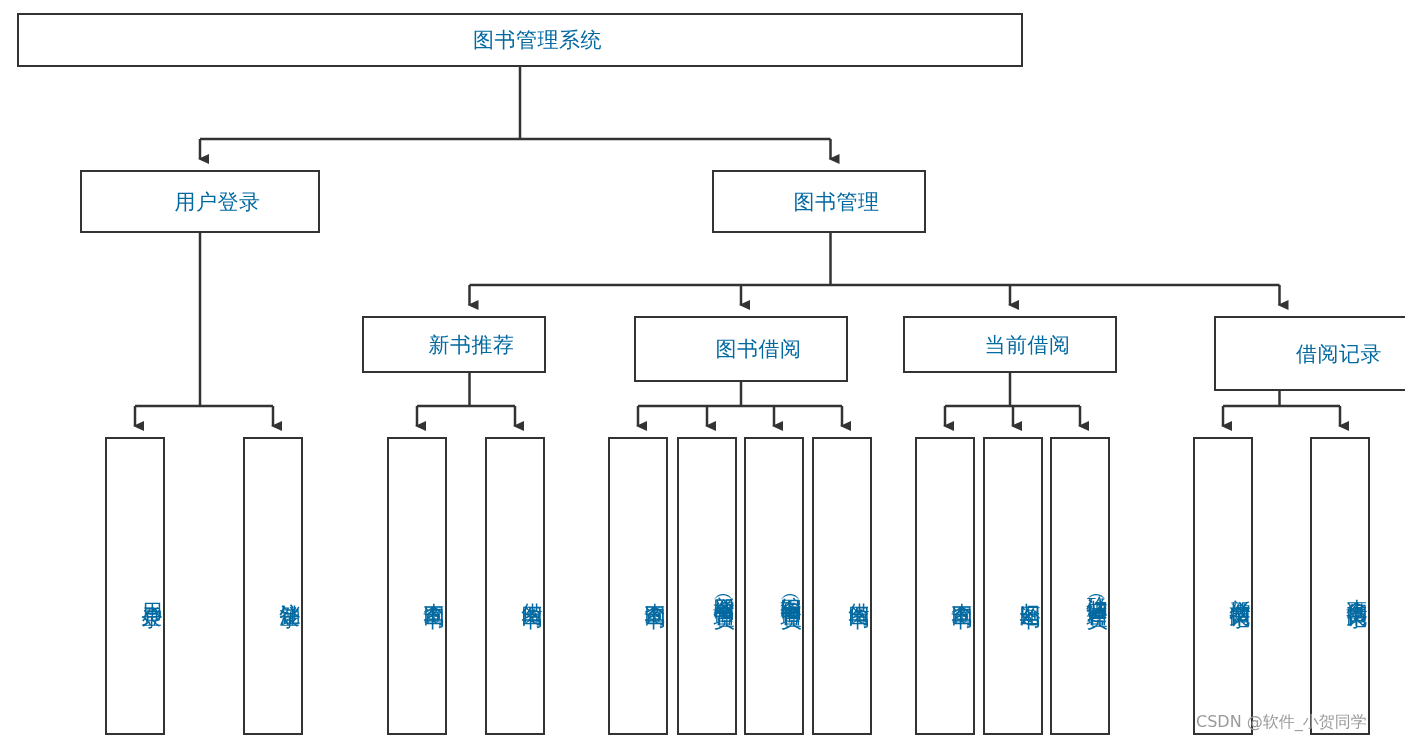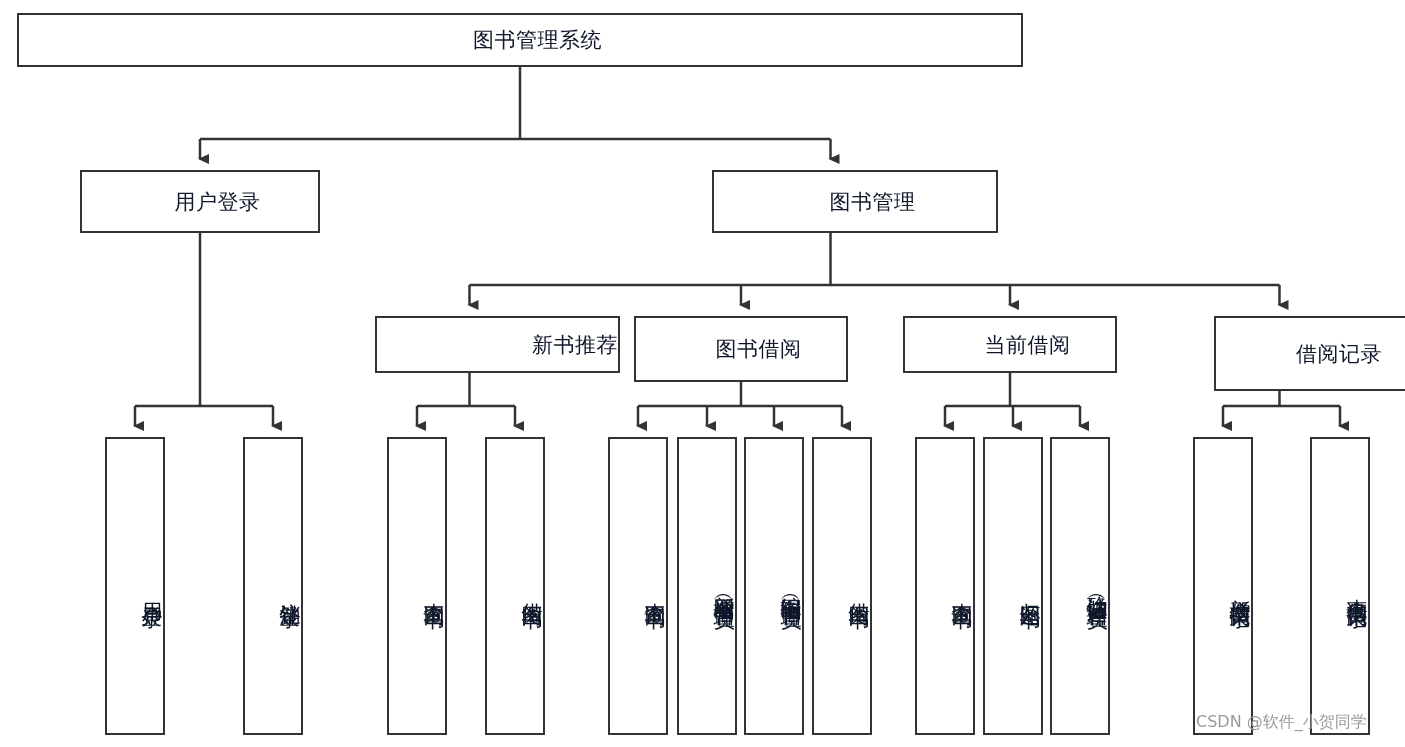--- a/index.html
+++ b/index.html
@@ -26,21 +26,21 @@
     pointer-events: none;
   }
   .node {
     position: absolute;
     box-sizing: border-box;
     border: 2.5px solid #333333;
     background: #ffffff;
     display: flex;
     align-items: center;
     justify-content: center;
-    color: #0f172a;
+    color: #0369a1;
     z-index: 2;
     padding-left: 35px;
   }
   .node.horiz {
     font-size: 21px;
     letter-spacing: 0.5px;
   }
   .node.vert {
     writing-mode: vertical-rl;
     text-orientation: upright;
@@ -112,24 +112,24 @@
       </g>
   </svg>
 
   <div id="nodes-layer">
       <div class="node horiz" style="left: 17px; top: 13px; width: 1006px; height: 54px;">
         <span>图书管理系统</span>
       </div>
       <div class="node horiz" style="left: 80px; top: 170px; width: 240px; height: 63px;">
         <span>用户登录</span>
       </div>
-      <div class="node horiz" style="left: 712px; top: 170px; width: 286px; height: 63px;">
+      <div class="node horiz" style="left: 712px; top: 170px; width: 214px; height: 63px;">
         <span>图书管理</span>
       </div>
-      <div class="node horiz" style="left: 375px; top: 316px; width: 245px; height: 57px; justify-content: flex-end;">
+      <div class="node horiz" style="left: 362px; top: 316px; width: 184px; height: 57px;">
         <span>新书推荐</span>
       </div>
       <div class="node horiz" style="left: 634px; top: 316px; width: 214px; height: 66px;">
         <span>图书借阅</span>
       </div>
       <div class="node horiz" style="left: 903px; top: 316px; width: 214px; height: 57px; text-align: right;">
         <span>当前借阅</span>
       </div>
       <div class="node horiz" style="left: 1166px; top: 316px; width: 215px; height: 75px; margin-left: 48px;">
         <span>借阅记录</span>

